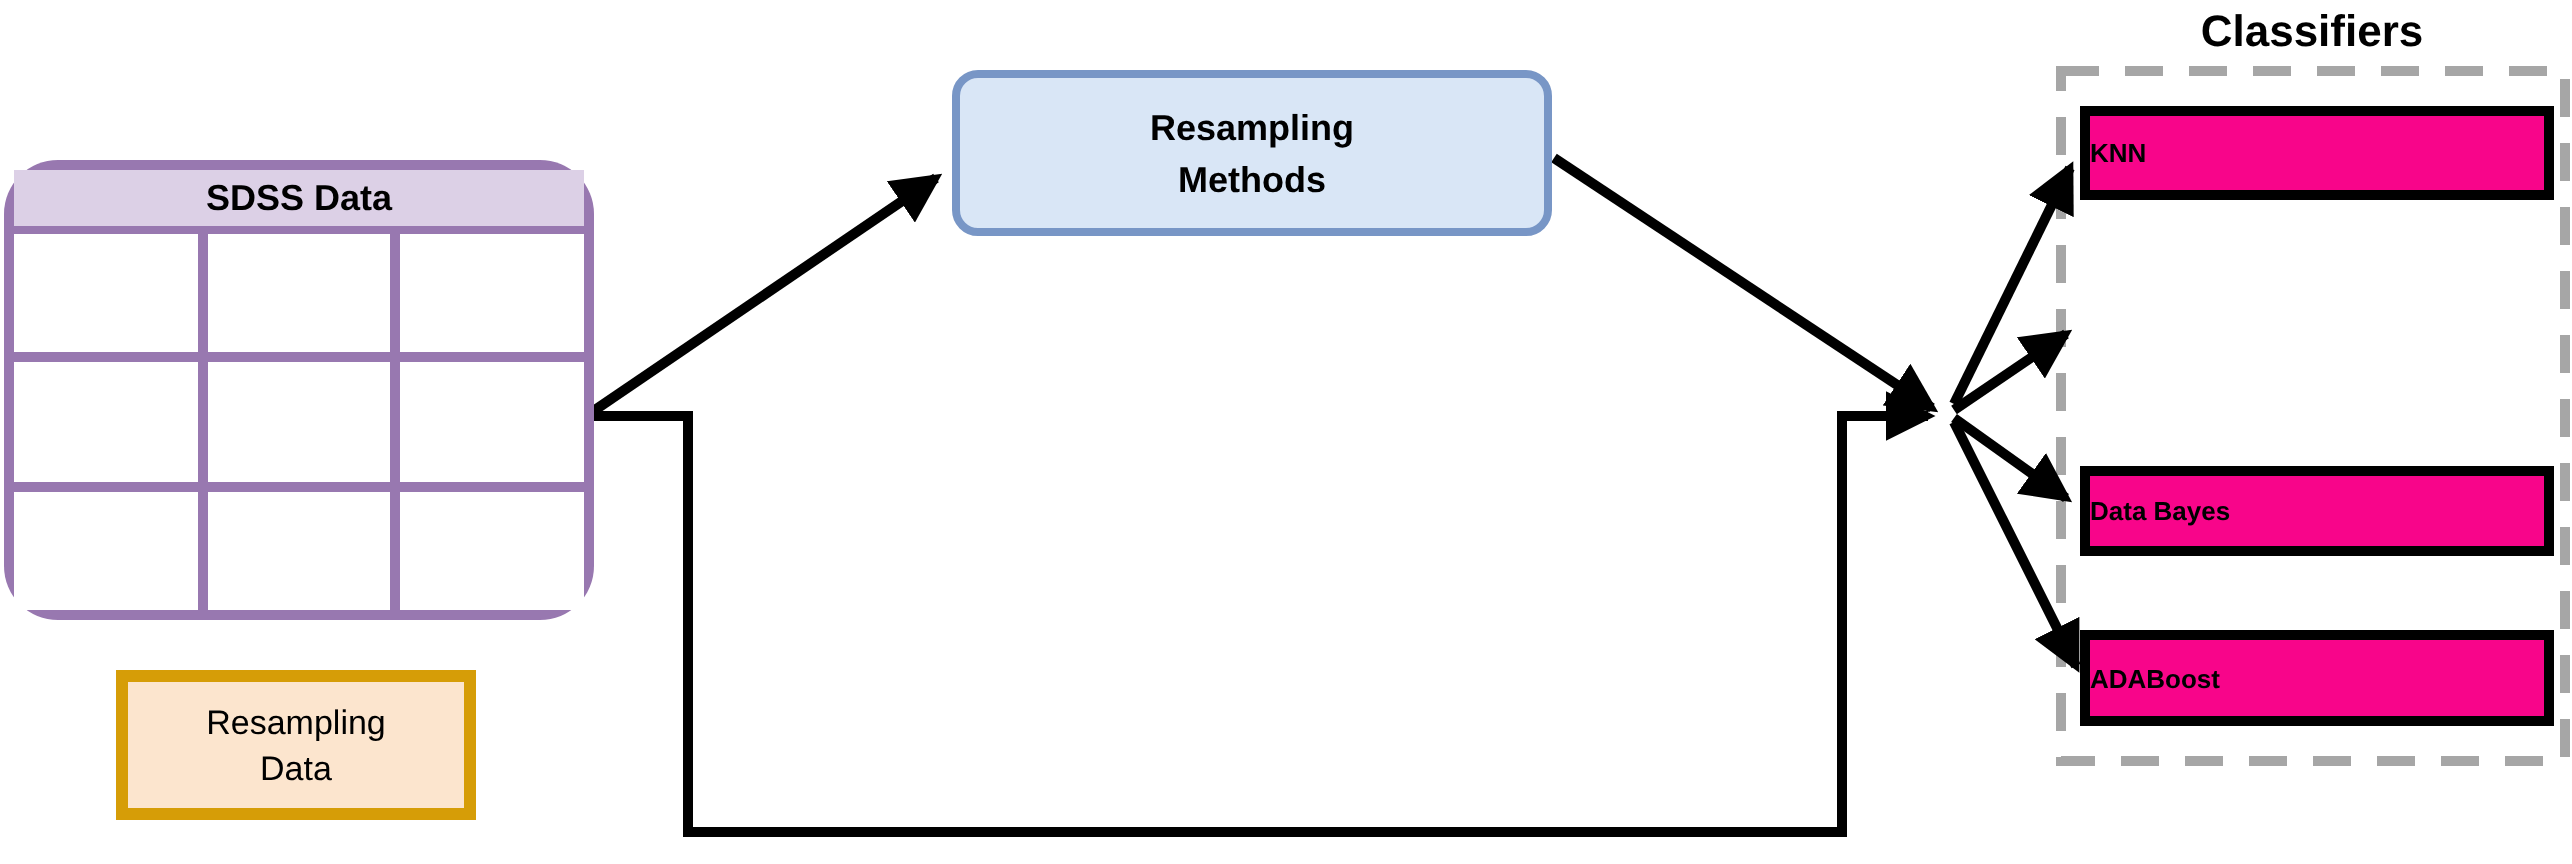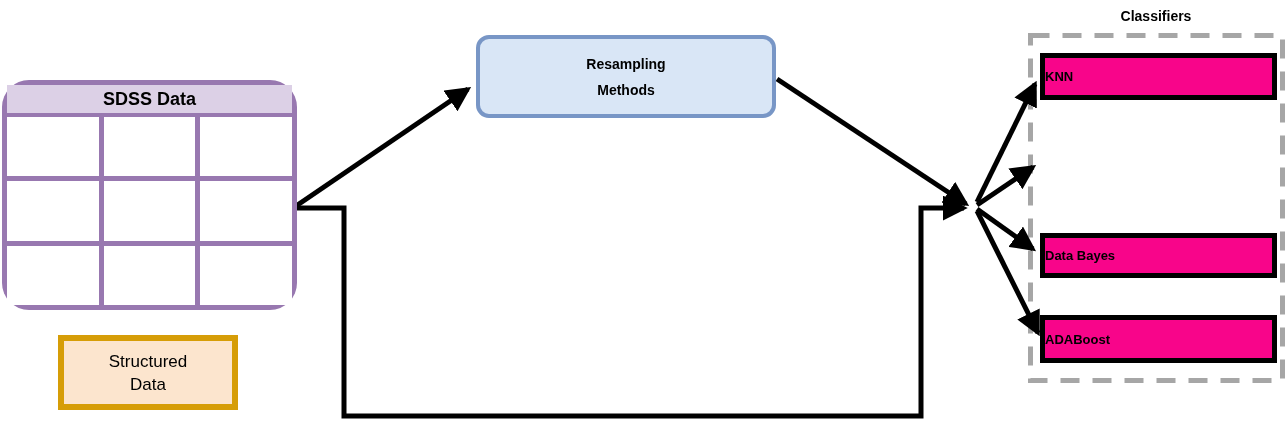--- a/index.html
+++ b/index.html
@@ -43,28 +43,28 @@
     font-size:17px;line-height:23px;text-align:center;
   }
   .structured span{display:block;width:95px;}
 
   
   .resampling{
     position:absolute;left:476px;top:35px;width:300px;height:83px;
     box-sizing:border-box;border:4px solid var(--resampling-border);border-radius:13px;
     background:var(--resampling-fill);
     display:flex;align-items:center;justify-content:center;
-    font-size:14px;font-weight:bold;line-height:26px;text-align:center;
+    font-size:18px;font-weight:bold;line-height:26px;text-align:center;
   }
   .resampling span{display:block;width:130px;}
 
   
   .cls-title{
     position:absolute;left:1028px;top:4px;width:256px;height:24px;
-    text-align:center;font-size:14px;font-weight:bold;line-height:24px;
+    text-align:center;font-size:22px;font-weight:bold;line-height:24px;
   }
   .cls-box{
     position:absolute;left:1040px;width:237px;height:45px;
     box-sizing:border-box;border:5px solid var(--classifier-border);
     background:var(--classifier-fill);
     display:flex;align-items:center;justify-content:flex-start;
     font-size:13px;font-weight:bold;text-align:center;
   }
 </style>
 </head>
@@ -105,21 +105,21 @@
         <div class="cell"></div>
         <div class="cell"></div>
         <div class="cell"></div>
         <div class="cell"></div>
         <div class="cell"></div>
         <div class="cell"></div>
       </div>
   </div>
 
   <div class="structured">
-    <span>Structured Data</span>
+    <span>Resampling Data</span>
   </div>
 
   <div class="resampling">
     <span>Resampling Methods</span>
   </div>
 
   <div class="cls-title">Classifiers</div>
 
   <div class="cls-box" style="top:53px;height:47px">
     <span>KNN</span>

